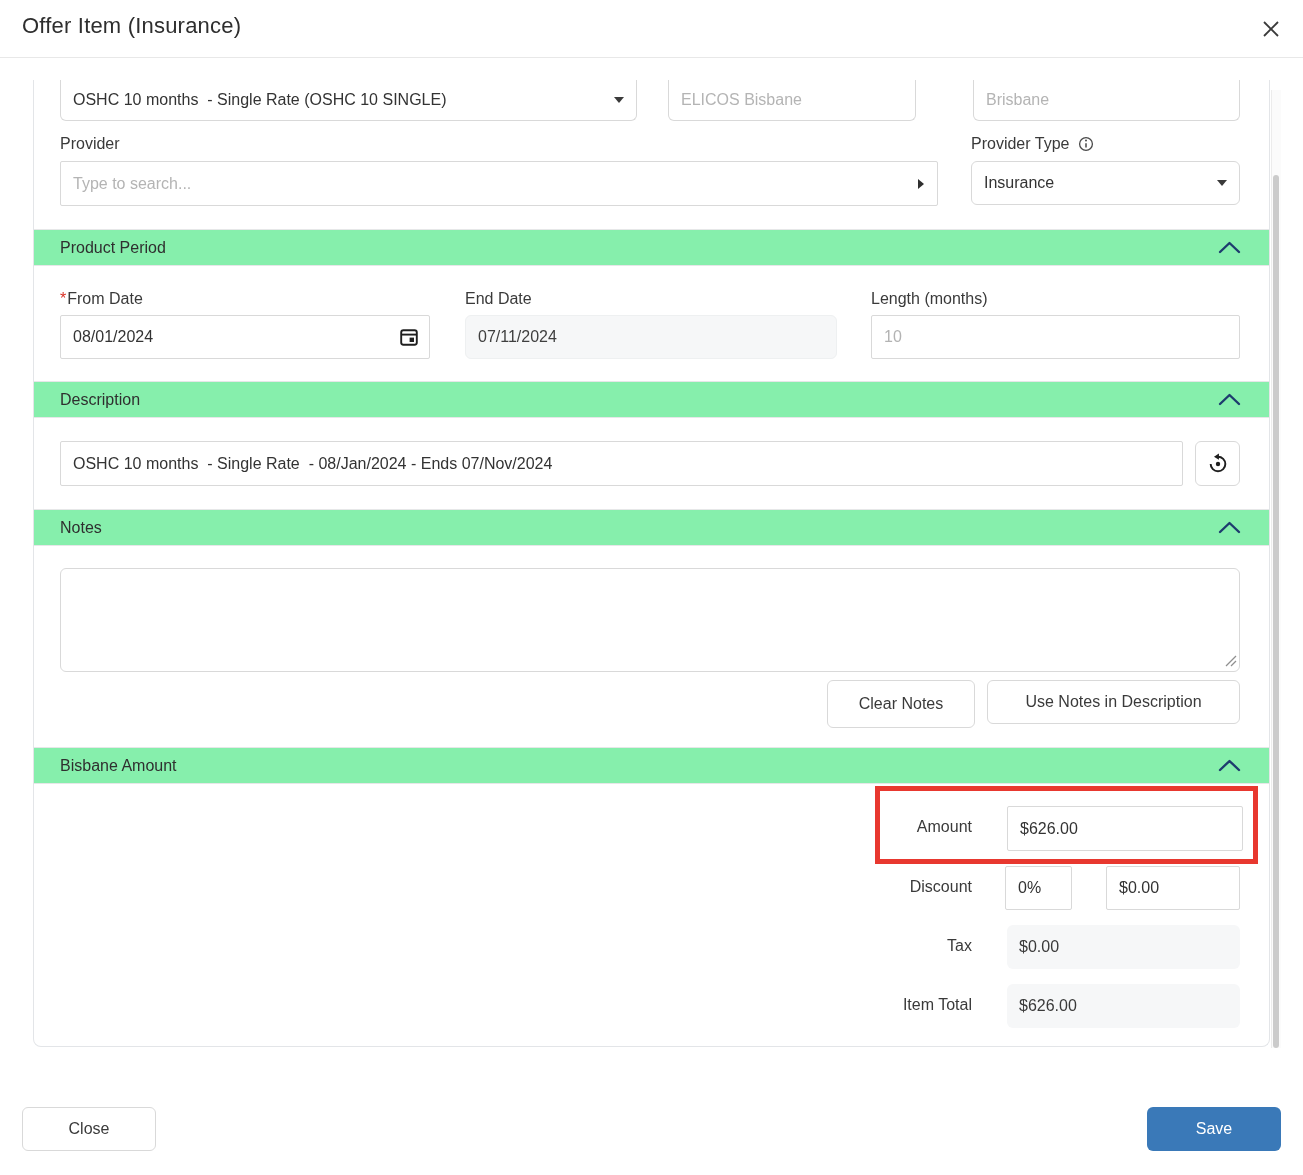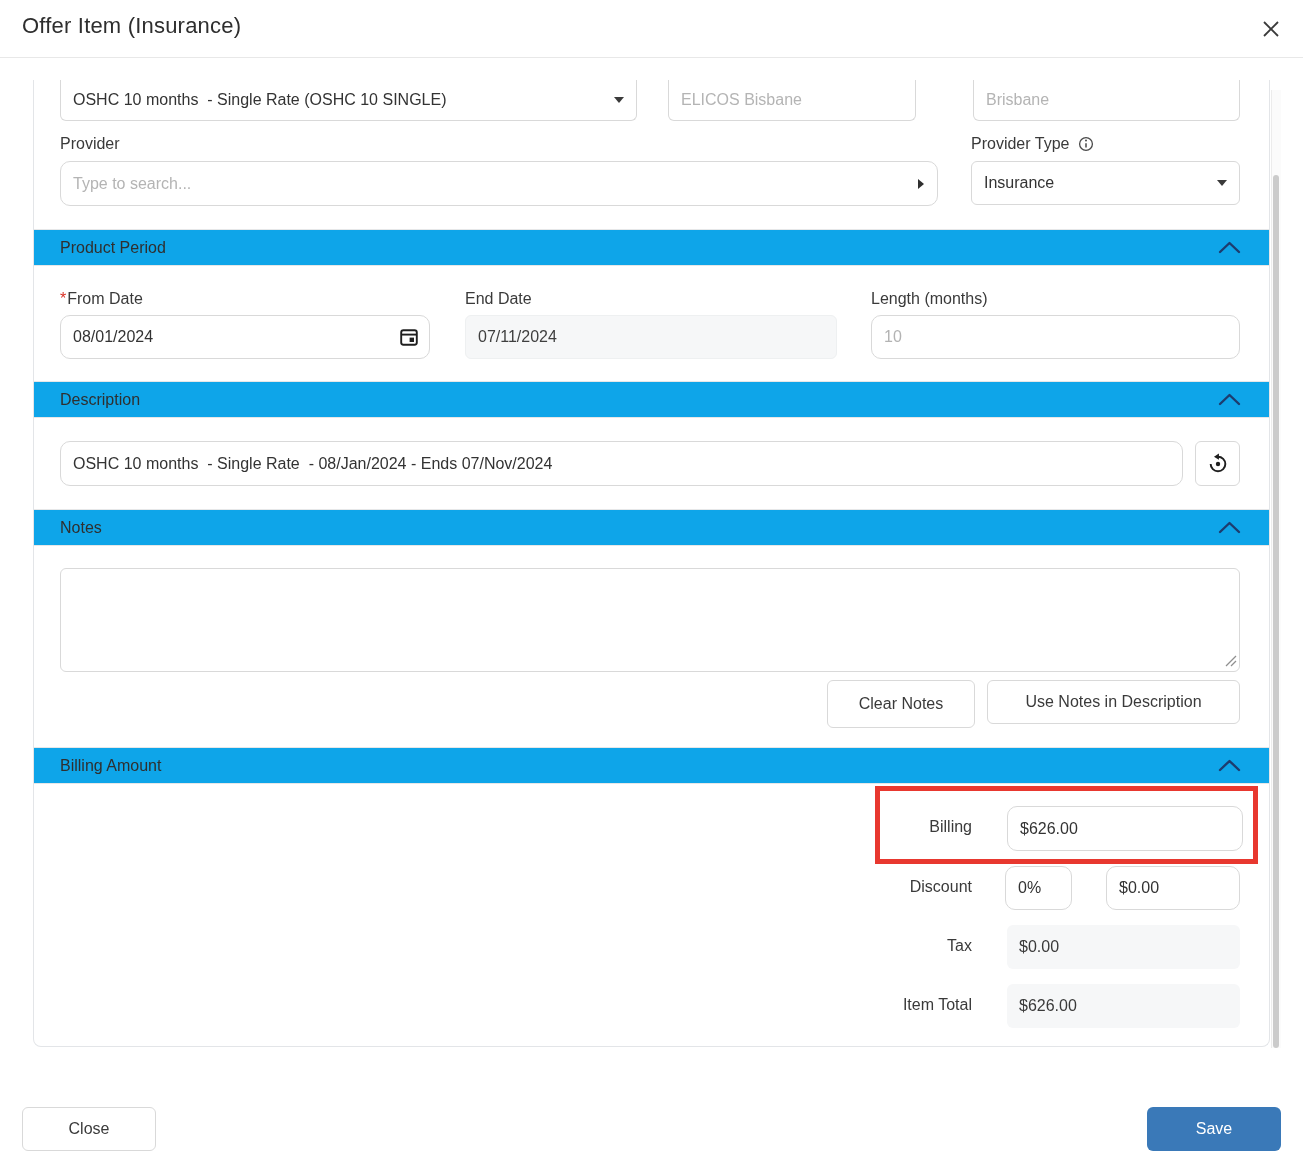--- a/index.html
+++ b/index.html
@@ -12,34 +12,34 @@
 
   
   .modal-title { left:22px; top:13px; font-size:22px; color:#2e2e2e; font-weight:400; letter-spacing:.2px; }
   .close-btn { left:1254px; top:12px; width:34px; height:34px; display:flex; align-items:center; justify-content:center; cursor:pointer; background:transparent; border:none; }
   .header-divider { left:0; top:57px; width:1303px; height:1px; background:#e8e8e8; }
 
   
   .form-card { left:33px; top:80px; width:1237px; height:967px; border:1px solid #e3e5e8; border-top:none; border-radius:0 0 8px 8px; background:#fff; }
 
   
-  .inp { border:1px solid #d9d9d9; border-radius:10px; background:#fff; font-family:inherit; font-size:16px; color:#333; padding:0 12px; width:100%; height:100%; outline:none; }
+  .inp { border:1px solid #d9d9d9; border-radius:2px; background:#fff; font-family:inherit; font-size:16px; color:#333; padding:0 12px; width:100%; height:100%; outline:none; }
   .inp::placeholder { color:#b4b4b4; opacity:1; }
   .inp-wrap { position:absolute; }
   .clip-top { border-top:none !important; border-radius:0 0 6px 6px !important; }
   .sel { position:absolute; border:1px solid #d9d9d9; border-radius:6px; background:#fff; display:flex; align-items:center; justify-content:space-between; padding:0 12px; font-size:16px; color:#333; cursor:pointer; }
   .sel-text { white-space:pre; overflow:hidden; text-overflow:ellipsis; }
   .caret-down { width:0; height:0; border-left:5px solid transparent; border-right:5px solid transparent; border-top:6px solid #3a3a3a; flex:0 0 auto; margin-left:8px; }
   .caret-right { position:absolute; right:14px; top:50%; margin-top:-5px; width:0; height:0; border-top:5px solid transparent; border-bottom:5px solid transparent; border-left:6px solid #2f2f2f; }
 
   .field-label { position:absolute; font-size:16px; color:#3a3a3a; }
   .req { color:#d93025; margin-right:1px; }
 
   
-  .sec-header { position:absolute; left:34px; width:1235px; height:37px; background:#0ea5e9; border-top:1px solid #e6e7e8; border-bottom:1px solid #e6e7e8; display:flex; align-items:center; justify-content:space-between; padding:0 28px 0 26px; }
+  .sec-header { position:absolute; left:34px; width:1235px; height:37px; background:#86efac; border-top:1px solid #e6e7e8; border-bottom:1px solid #e6e7e8; display:flex; align-items:center; justify-content:space-between; padding:0 28px 0 26px; }
   .sec-title { font-size:16px; color:#2f2f2f; }
 
   .disabled-field { position:absolute; background:#f6f7f8; border:1px solid #eef0f1; border-radius:6px; display:flex; align-items:center; padding:0 12px; font-size:16px; color:#3f3f3f; }
   .flat-field { position:absolute; background:#f6f7f8; border:none; border-radius:6px; display:flex; align-items:center; padding:0 12px; font-size:16px; color:#3a3a3a; }
 
   .icon-btn { position:absolute; border:1px solid #d9d9d9; border-radius:6px; background:#fff; display:flex; align-items:center; justify-content:center; cursor:pointer; }
 
   textarea.notes { position:absolute; left:60px; top:568px; width:1180px; height:104px; border:1px solid #d9d9d9; border-radius:6px; resize:none; font-family:inherit; font-size:16px; color:#333; padding:10px 12px; outline:none; }
   .grip { position:absolute; left:1224px; top:654px; pointer-events:none; }
 
@@ -155,27 +155,27 @@
   <textarea class="notes" style=""></textarea>
   <svg class="grip" width="13" height="13" viewBox="0 0 13 13">
     <line x1="2" y1="12" x2="12" y2="2" stroke="#8f8f8f" stroke-width="1.2"></line>
     <line x1="7" y1="12" x2="12" y2="7" stroke="#8f8f8f" stroke-width="1.2"></line>
   </svg>
 
   <button class="btn" style="left:827px; top:680px; width:148px; height:48px;">Clear Notes</button>
   <button class="btn" style="left:987px; top:680px; width:253px; height:44px;">Use Notes in Description</button>
 
   <div class="sec-header" style="top:747px;">
-    <span class="sec-title">Billing Amount</span>
-    <svg width="23" height="13" viewBox="0 0 23 13">
-      <polyline points="2,11 11.5,2 21,11" fill="none" stroke="#1d3c6e" stroke-width="2.4" stroke-linecap="round" stroke-linejoin="round"></polyline>
-    </svg>
-  </div>
-
-  <div class="bill-label" style="top:818px;">Billing</div>
+    <span class="sec-title">Bisbane Amount</span>
+    <svg width="23" height="13" viewBox="0 0 23 13">
+      <polyline points="2,11 11.5,2 21,11" fill="none" stroke="#1d3c6e" stroke-width="2.4" stroke-linecap="round" stroke-linejoin="round"></polyline>
+    </svg>
+  </div>
+
+  <div class="bill-label" style="top:818px;">Amount</div>
   <div class="inp-wrap" style="left:1007px; top:806px; width:236px; height:45px;">
     <input class="inp" value="$626.00" style="">
   </div>
   <div class="red-box"></div>
 
   <div class="bill-label" style="top:878px;">Discount</div>
   <div class="inp-wrap" style="left:1005px; top:866px; width:67px; height:44px;">
     <input class="inp" value="0%" style="">
   </div>
   <div class="inp-wrap" style="left:1106px; top:866px; width:134px; height:44px;">

